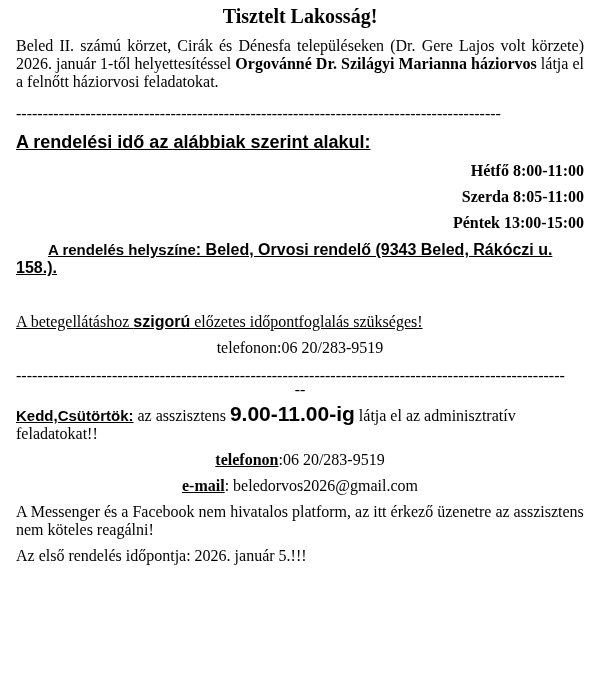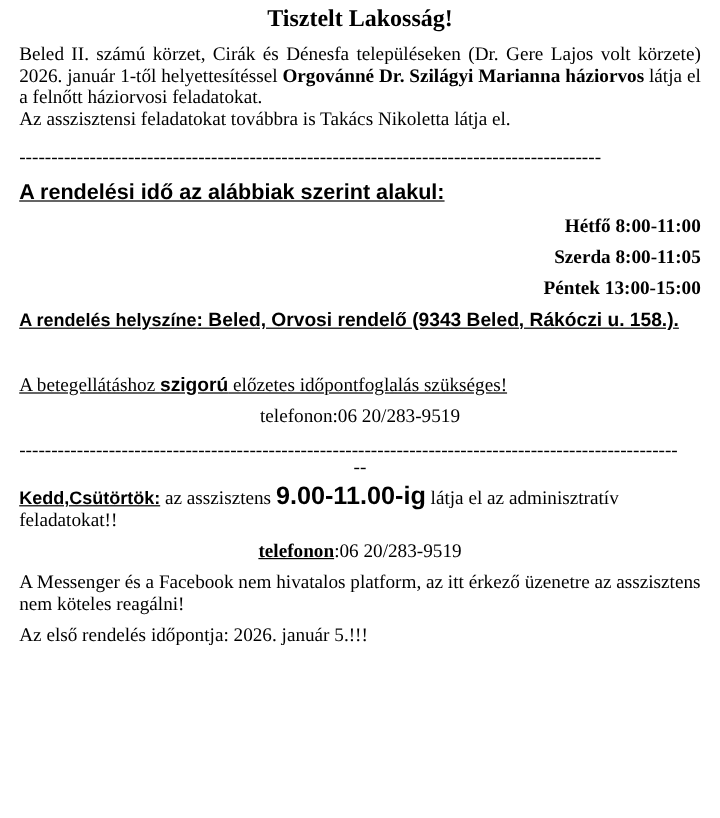--- a/index.html
+++ b/index.html
@@ -16,21 +16,21 @@
     p { margin: 0; line-height: 18px; }
     .title { margin-top: 2px; font-size: 20px; font-weight: bold; text-align: center; line-height: 20px; }
     .intro { margin-top: 11px; text-align: justify; line-height: 18px; }
     .dash-line { white-space: nowrap; overflow: hidden; letter-spacing: 0px; line-height: 14px; font-family: "Liberation Serif", serif; font-size: 16px; }
     .dash1 { margin-top: 16px; width: 495px; }
     .heading { margin-top: 10px; font-family: "Liberation Sans", sans-serif; font-weight: bold; font-size: 18px; text-decoration: underline; line-height: 22px; }
     .hours { text-align: right; font-weight: bold; font-size: 16px; line-height: 18px; margin-top: 8px; }
     .hours.first { margin-top: 9px; }
     .line-sans-b { font-family: "Liberation Sans", sans-serif; font-weight: bold; font-size: 15px; text-decoration: underline; line-height: 18px; margin-top: 9px; }
     .loc { margin-top: 9px; text-decoration: underline; line-height: 18px; }
-    .loc .lbl { font-family: "Liberation Sans", sans-serif; font-weight: bold; font-size: 15px; }
+    .loc .lbl { font-family: "Liberation Sans", sans-serif; font-weight: bold; font-size: 15px; margin-left: 32px; }
     .loc .val { font-family: Liberation Sans, sans-serif; font-weight: bold; font-size: 16px; }
     .strict { margin-top: 36px; text-decoration: underline; line-height: 18px; }
     .strict .kw { font-family: "Liberation Sans", sans-serif; font-weight: bold; font-size: 16px; }
     .acute { margin-top: 8px; font-family: "Liberation Sans", sans-serif; font-weight: bold; font-size: 15px; line-height: 18px; }
     .phone1 { margin-top: 8px; text-align: center; line-height: 18px; }
     .dash2 { margin-top: 12px; width: 570px; }
     .dash2b { text-align: center; line-height: 14px; }
     .kedd { margin-top: 8px; line-height: 18px; }
     .kedd .lbl { font-family: "Liberation Sans", sans-serif; font-weight: bold; font-size: 15px; text-decoration: underline; }
     .kedd .time { font-family: "Liberation Sans", sans-serif; font-weight: bold; font-size: 21px; }
@@ -45,28 +45,27 @@
 </head>
 <body>
 
 <div class="page">
 
   <p class="title">Tisztelt Lakosság!</p>
 
   <p class="intro">
     <span>Beled II. számú körzet, Cirák és Dénesfa településeken (Dr. Gere Lajos volt körzete) 2026. január 1-től helyettesítéssel </span><span class="b">Orgovánné Dr. Szilágyi Marianna háziorvos</span><span> látja el a felnőtt háziorvosi feladatokat.</span>
   </p>
-  <p>Az asszisztensi feladatokat továbbra is Takács Nikoletta látja el.</p>
 
   <div class="dash-line dash1">-------------------------------------------------------------------------------------------</div>
 
   <p class="heading">A rendelési idő az alábbiak szerint alakul:</p>
 
   <p class="hours first">Hétfő 8:00-11:00</p>
-  <p class="hours">Szerda 8:00-11:05</p>
+  <p class="hours">Szerda 8:05-11:00</p>
   <p class="hours">Péntek 13:00-15:00</p>
 
 
   <p class="loc">
     <span class="lbl">A rendelés helyszíne</span><span class="val">: Beled, Orvosi rendelő (9343 Beled, Rákóczi u. 158.).</span>
   </p>
 
   <p class="strict">
     <span>A betegellátáshoz </span><span class="kw">szigorú</span><span> előzetes időpontfoglalás szükséges!</span>
   </p>
@@ -79,18 +78,21 @@
 
   <p class="kedd">
     <span class="lbl">Kedd,Csütörtök:</span><span> az asszisztens </span><span class="time">9.00-11.00-ig</span><span> látja el az adminisztratív feladatokat!!</span>
   </p>
 
 
   <p class="phone2">
     <span class="lbl">telefonon</span><span>:06 20/283-9519</span>
   </p>
 
+  <p class="email">
+    <span class="lbl">e-mail</span><span>: beledorvos2026@gmail.com</span>
+  </p>
 
   <p class="messenger">A Messenger és a Facebook nem hivatalos platform, az itt érkező üzenetre az asszisztens nem köteles reagálni!</p>
 
   <p class="first-date">Az első rendelés időpontja: 2026. január 5.!!!</p>
 
 </div>
 
 </body></html>

